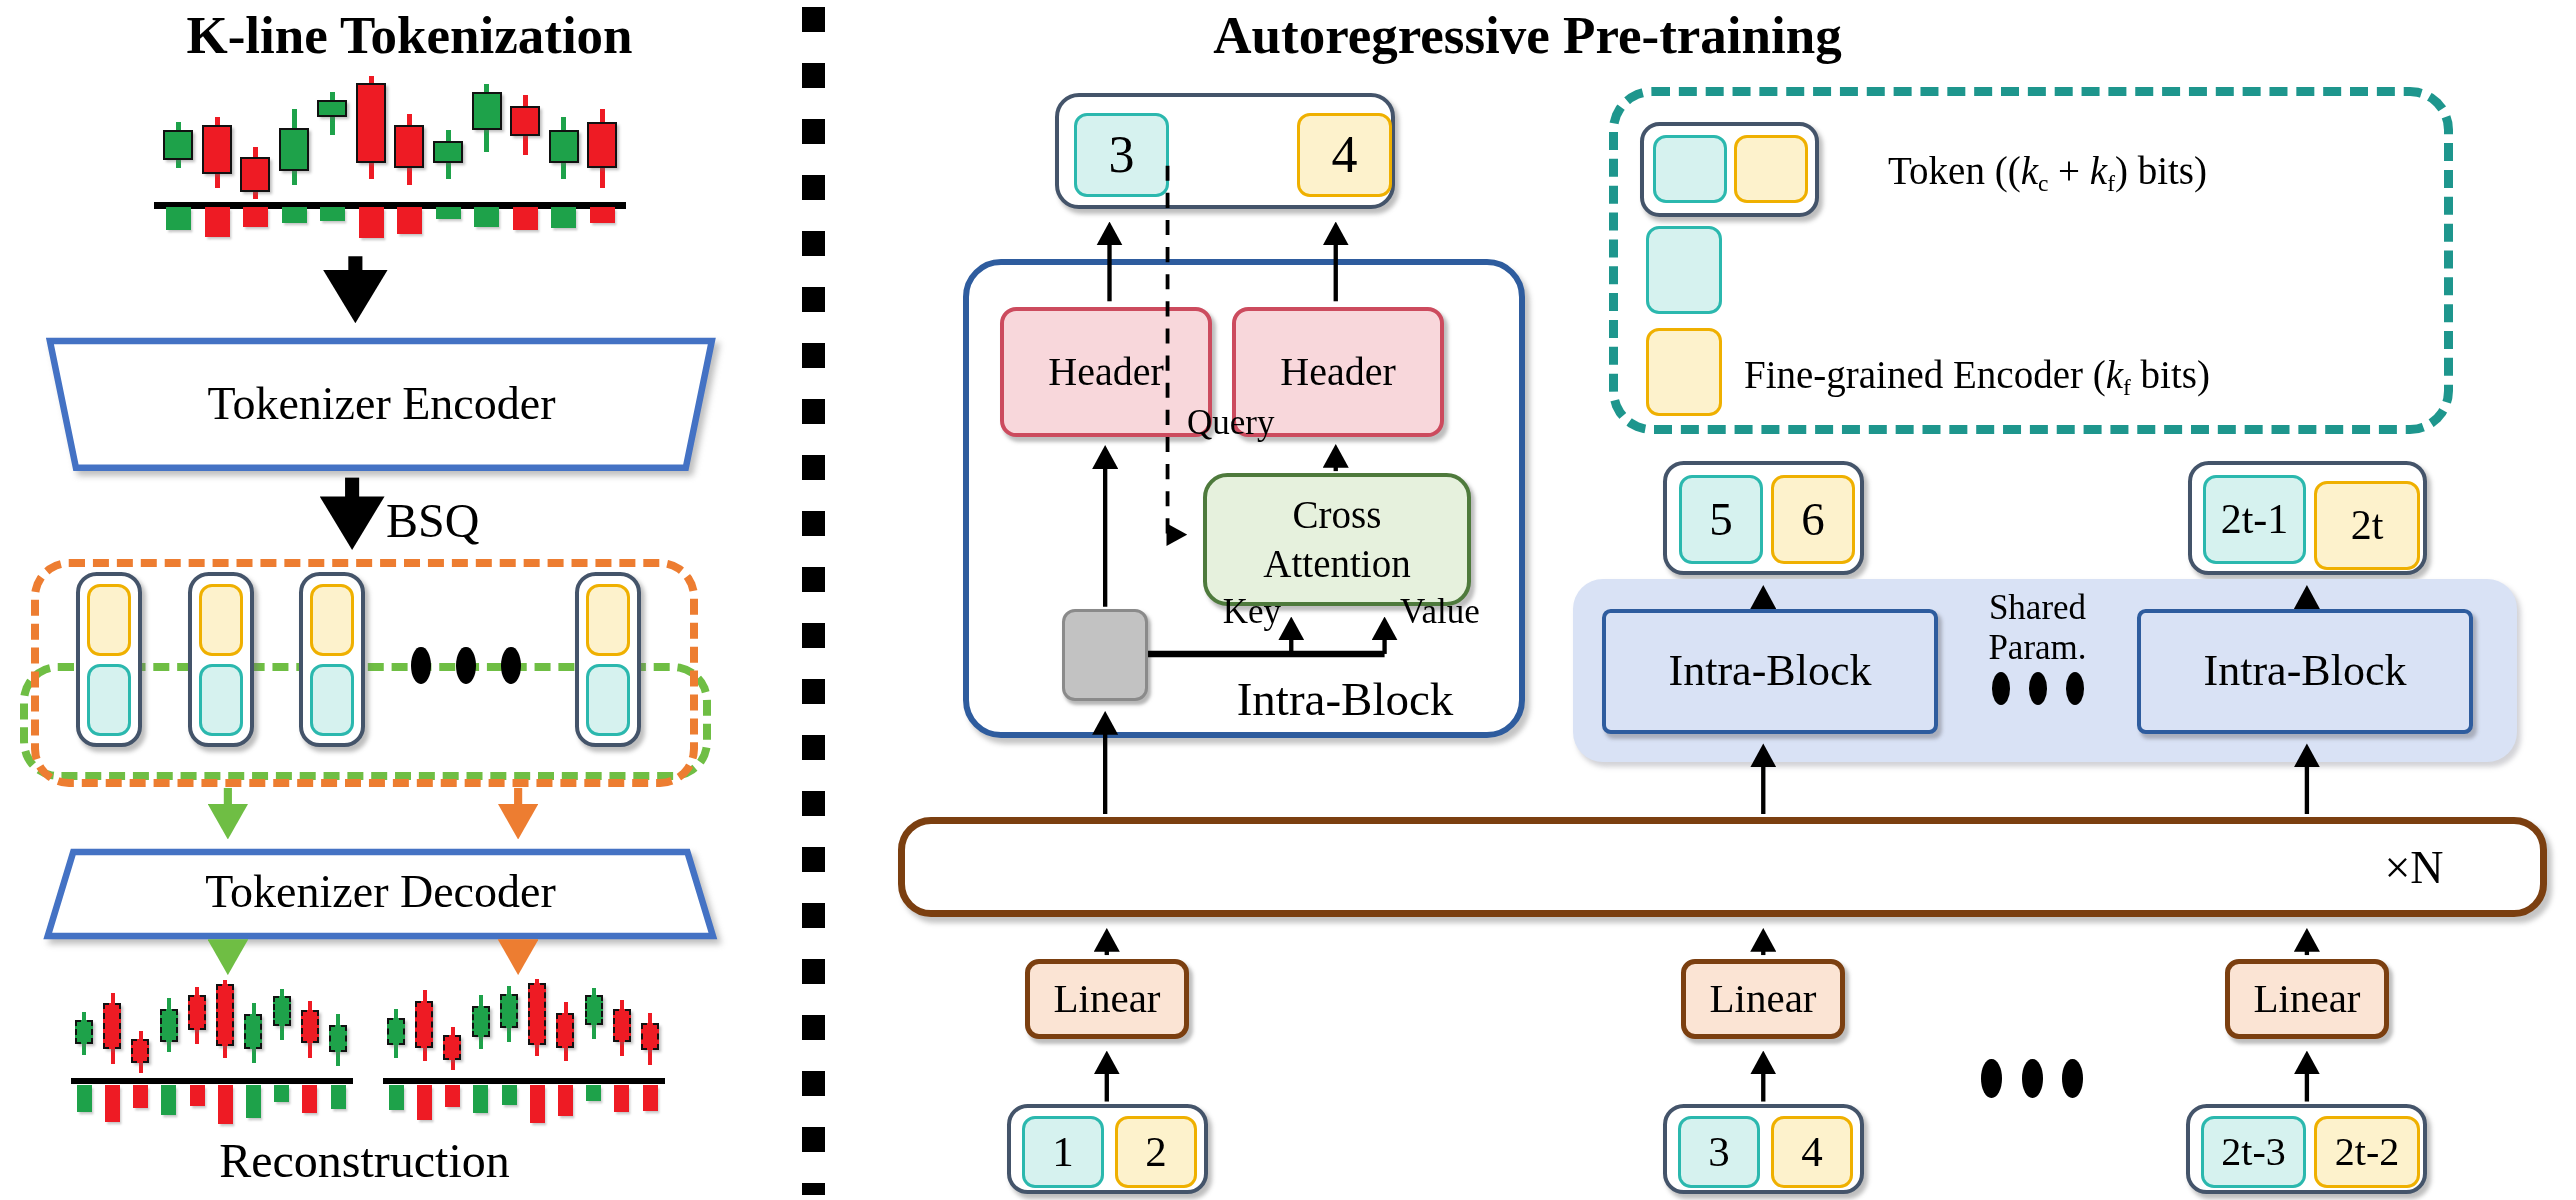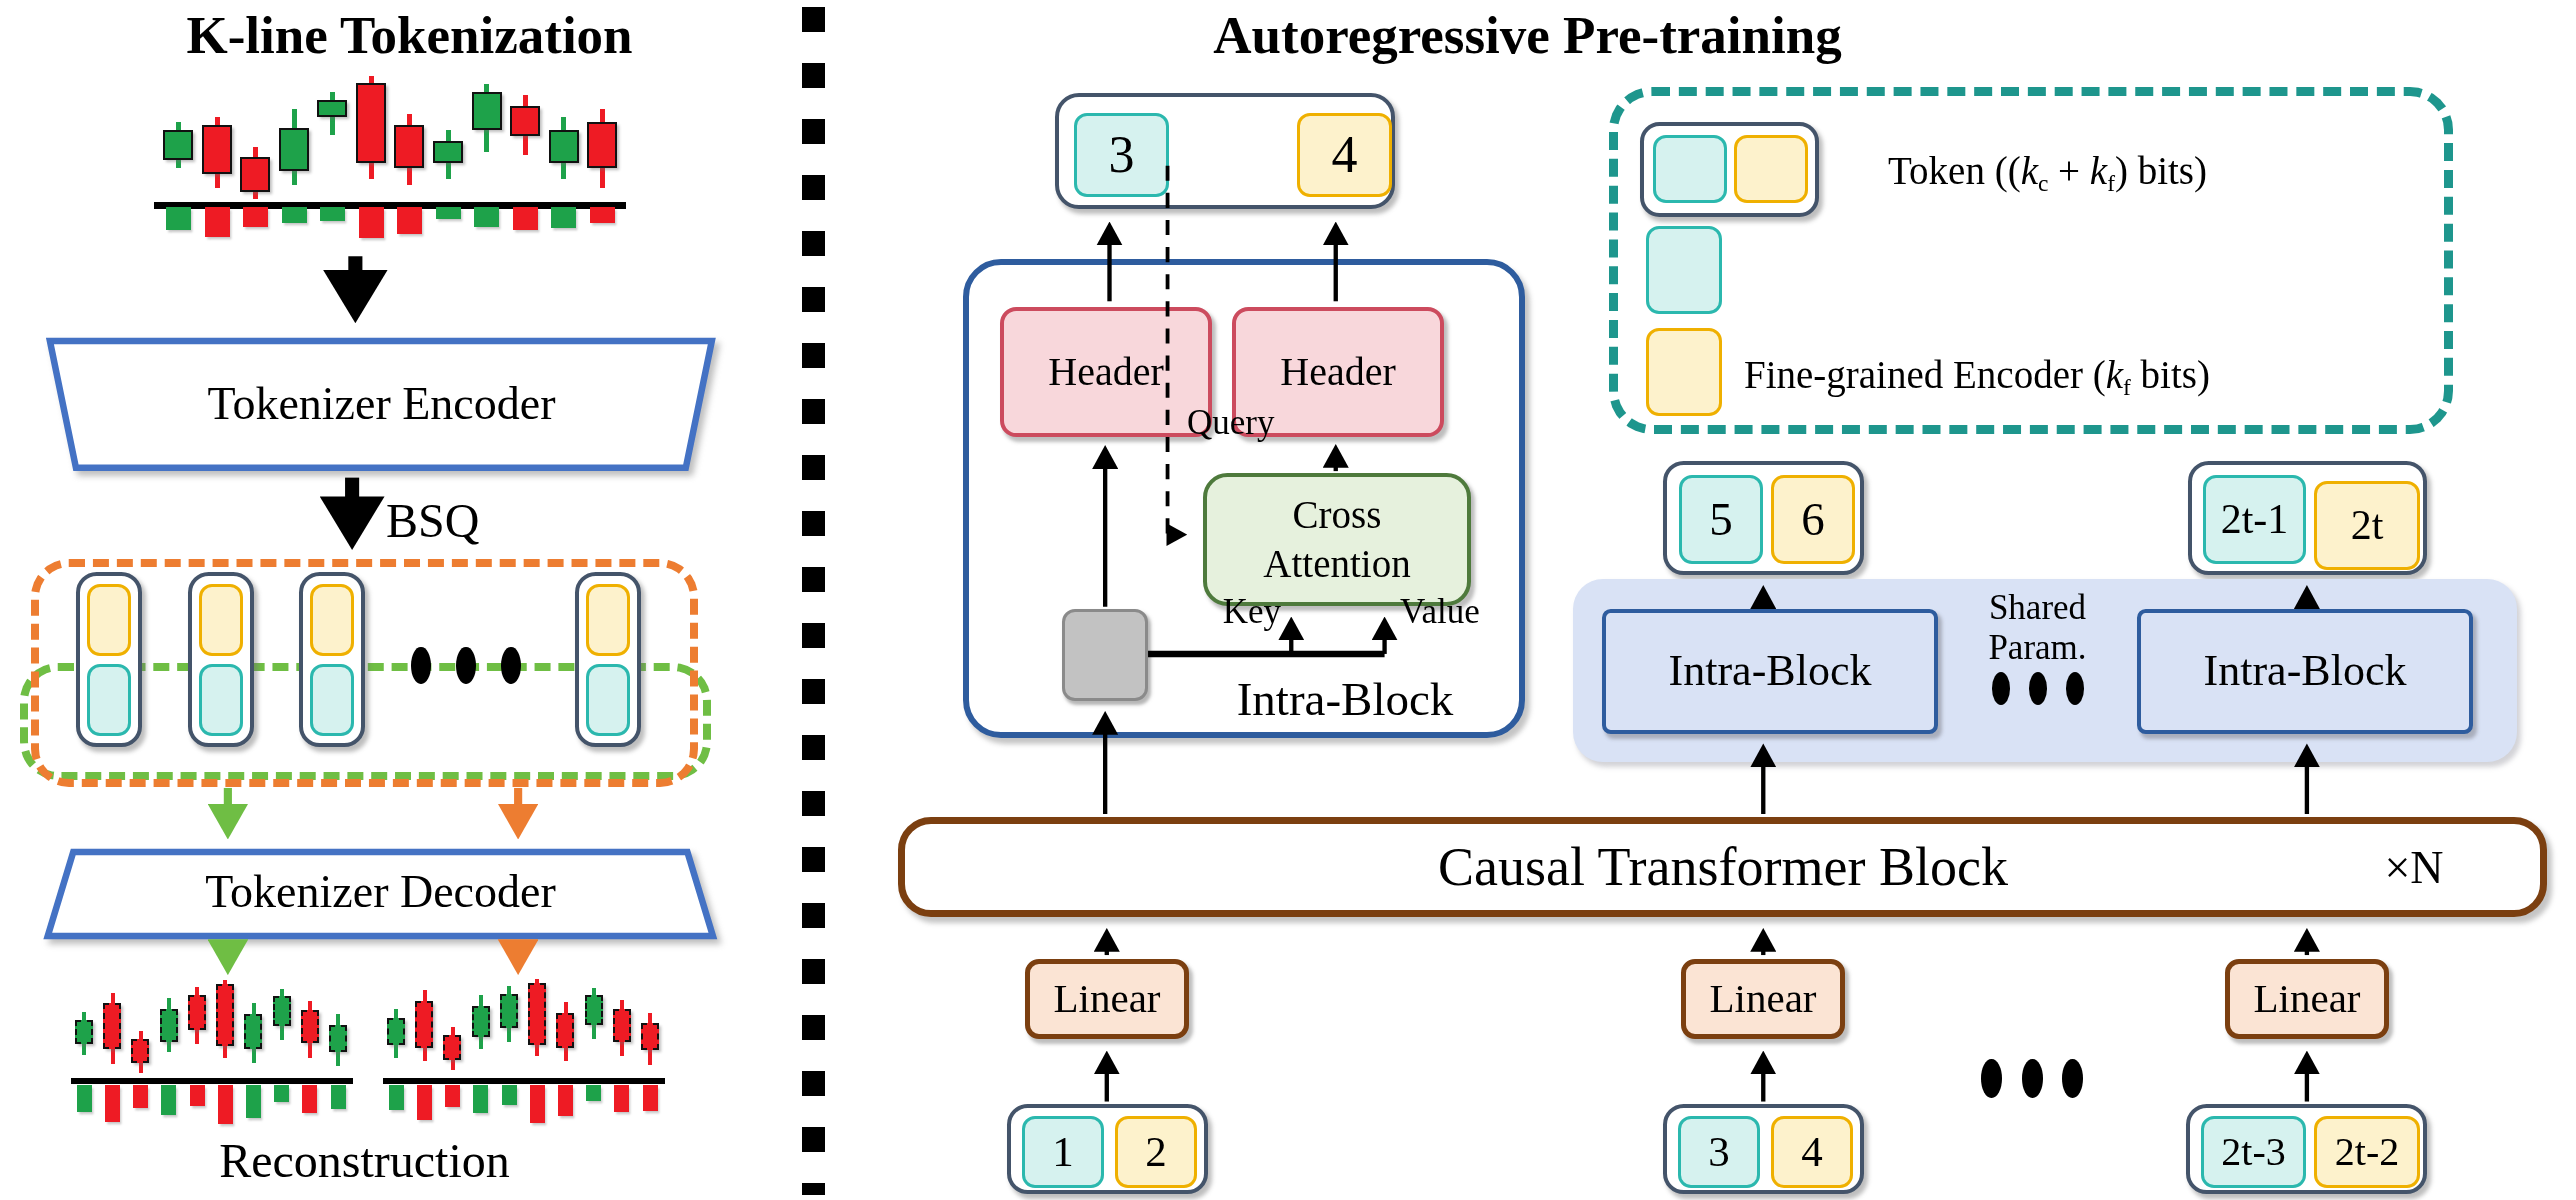--- a/index.html
+++ b/index.html
@@ -235,21 +235,20 @@
   <div class="lavender" style="left:1573px;top:579px;width:944px;height:183px;"></div>
   <div class="intrabox ctr" style="left:1602px;top:609px;width:336px;height:125px;">Intra-Block</div>
   <div class="intrabox ctr" style="left:2137px;top:609px;width:336px;height:125px;">Intra-Block</div>
   <div class="lbl ctr" style="left:1929px;top:589px;width:217px;height:38px;font-size:35px;">Shared</div>
   <div class="lbl ctr" style="left:1929px;top:629px;width:217px;height:38px;font-size:35px;">Param.</div>
   <div class="dot" style="left:1992px;top:672px;width:18.4px;height:33px;"></div>
   <div class="dot" style="left:2029px;top:672px;width:18.4px;height:33px;"></div>
   <div class="dot" style="left:2066px;top:672px;width:18.4px;height:33px;"></div>
 
   <div class="causal" style="left:898px;top:817px;width:1649px;height:100px;"></div>
-  <div class="lbl ctr" style="left:909px;top:833px;width:1628px;height:68px;font-size:54px;">Causal Transformer Block</div>
   <div class="lbl ctr" style="left:2338px;top:842px;width:152px;height:52px;font-size:46px;">×N</div>
 
   <div class="linearbox ctr" style="left:1025px;top:959px;width:164px;height:80px;">Linear</div>
   <div class="linearbox ctr" style="left:1681px;top:959px;width:164px;height:80px;">Linear</div>
   <div class="linearbox ctr" style="left:2225px;top:959px;width:164px;height:80px;">Linear</div>
   <div class="dot" style="left:1981px;top:1059px;width:20.6px;height:39px;"></div>
   <div class="dot" style="left:2022px;top:1059px;width:20.6px;height:39px;"></div>
   <div class="dot" style="left:2062px;top:1059px;width:20.6px;height:39px;"></div>
 
   <div class="tokbox" style="left:1007px;top:1104px;width:201px;height:90px;">

